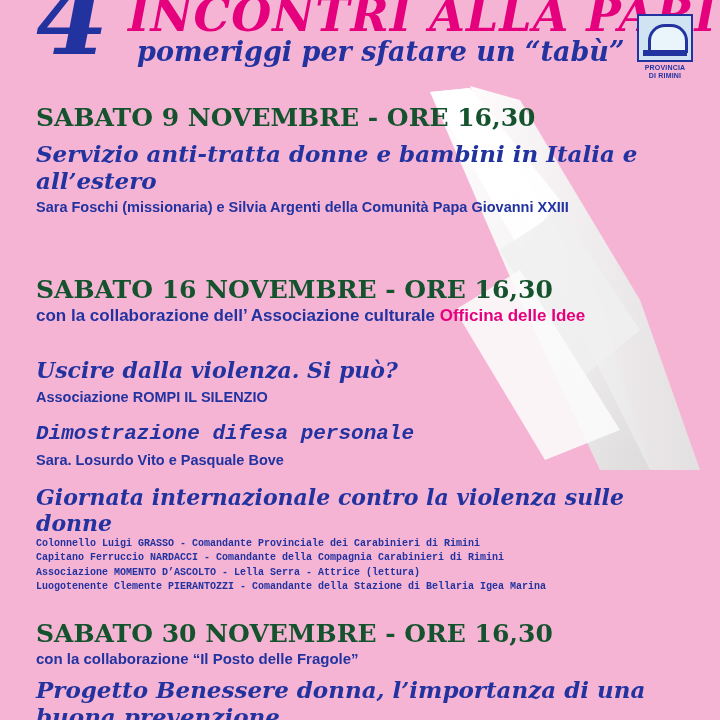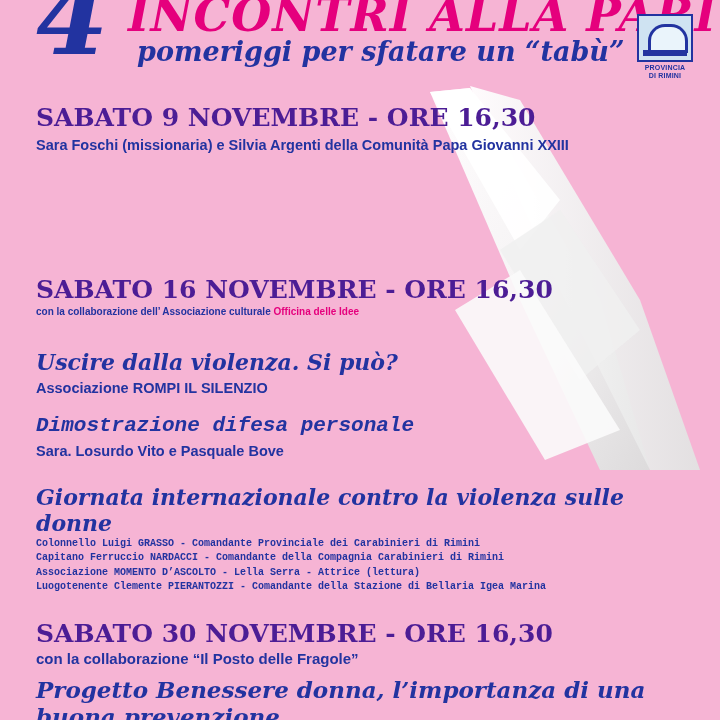--- a/index.html
+++ b/index.html
@@ -120,27 +120,27 @@
   }
   .event {
     position: absolute;
     left: 36px;
     width: 640px;
   }
   .ev-date {
     font-family: "DejaVu Serif", serif;
     font-size: 25px;
     font-weight: bold;
-    color: #4c1d95;
+    color: #14532d;
     white-space: nowrap;
     line-height: 1.1;
   }
   .ev-collab {
     font-family: "Liberation Sans", sans-serif;
-    font-size: 10px;
+    font-size: 17px;
     font-weight: bold;
     color: #2233a0;
     margin-top: 2px;
     line-height: 1.2;
   }
   .ev-collab .pinkword {
     color: #e5007d;
   }
   .ev-title {
     font-family: "DejaVu Serif", serif;
@@ -224,20 +224,21 @@
   <div class="logo-text">
     <div>PROVINCIA</div>
     <div>DI RIMINI</div>
   </div>
 </div>
 
 <div class="content">
 
   <div class="event" id="event-0">
     <div class="ev-date">SABATO 9 NOVEMBRE - ORE 16,30</div>
+    <div class="ev-title">Servizio anti-tratta donne e bambini in Italia e all’estero</div>
     <div class="ev-sub">Sara Foschi (missionaria) e Silvia Argenti della Comunità Papa Giovanni XXIII</div>
   </div>
 
   <div class="event" id="event-1">
     <div class="ev-date">SABATO 16 NOVEMBRE - ORE 16,30</div>
     <div class="ev-collab">
       <span>con la collaborazione dell’ Associazione culturale </span><span class="pinkword">Officina delle Idee</span>
     </div>
     <div class="ev-title smaller">Uscire dalla violenza. Si può?</div>
     <div class="ev-sub">Associazione ROMPI IL SILENZIO</div>

